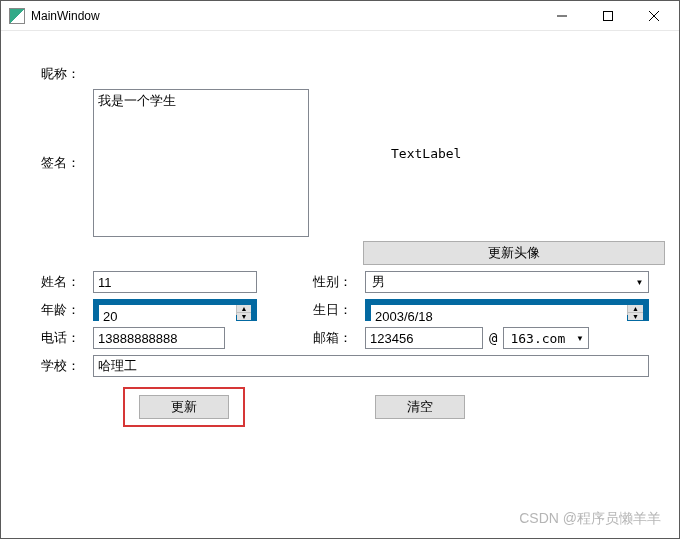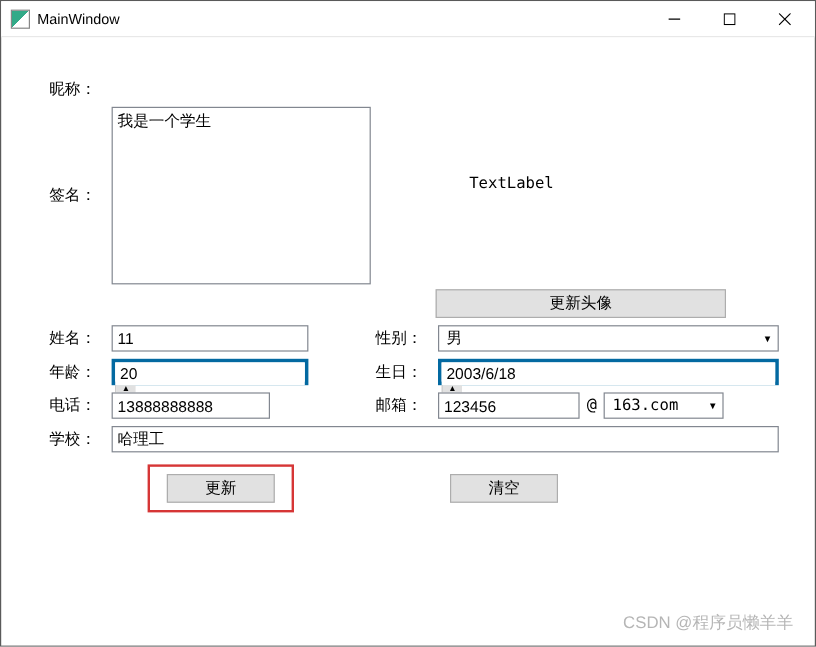--- a/index.html
+++ b/index.html
@@ -81,24 +81,23 @@
     .two-col {
       display: flex;
       gap: 0;
       margin-bottom: 6px;
     }
     .col-left { display: flex; align-items: center; width: 272px; }
     .col-right { display: flex; align-items: center; flex: 1; }
     .label2 { width: 52px; font-size: 13px; }
     .spinbox {
       display: flex;
-      border: 3px solid #0369a1;
+      border: 6px solid #0369a1;
       height: 22px;
       background: #fff;
-      flex-direction: column;
     }
     .spinbox input {
       border: none;
       padding: 2px 4px;
       font-size: 13px;
       font-family: inherit;
       outline: none;
     }
     .spin-btns {
       width: 17px;
@@ -150,21 +149,21 @@
       justify-content: center;
     }
     .textlabel {
       position: absolute;
       left: 390px;
       top: 115px;
       font-family: "SimSun", monospace;
       font-size: 13px;
     }
     .avatar-btn {
-      width: 242px;
+      width: 302px;
       margin-left: 322px;
       margin-top: -2px;
       margin-bottom: 6px;
     }
     .at-sign {
       font-family: "SimSun", monospace;
       font-size: 14px;
       padding: 0 6px;
     }
     .button-row {
@@ -269,21 +268,21 @@
 
     <div class="two-col">
       <div class="col-left">
         <div class="label2">电话：</div>
         <input type="text" class="textinput" style="width: 132px;" value="13888888888">
       </div>
       <div class="col-right">
         <div class="label2">邮箱：</div>
         <input type="text" class="textinput" style="width: 118px;" value="123456">
         <span class="at-sign">@</span>
-        <div class="combobox" style="width:100px">
+        <div class="combobox" style="width:86px">
           <div class="cb-text" style="font-family:SimSun,monospace">163.com</div>
           <div class="cb-arrow">▼</div>
         </div>
       </div>
     </div>
 
     <div class="row" style="align-items:center">
       <div class="label2">学校：</div>
       <input type="text" class="textinput" style="flex: 1 1 0%;" value="哈理工">
     </div>

